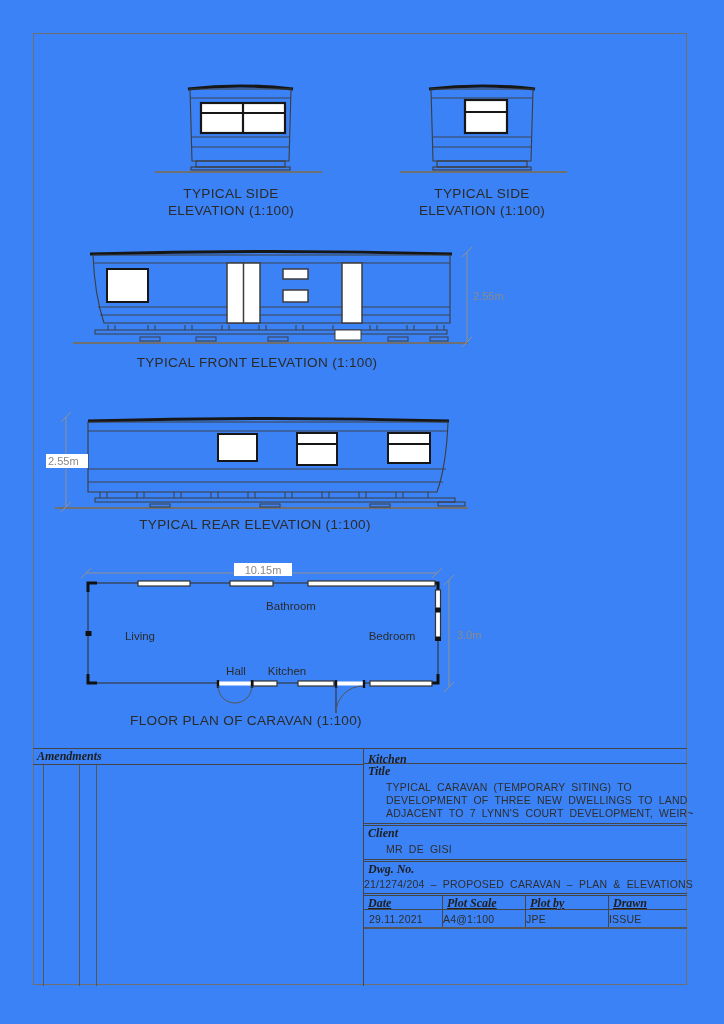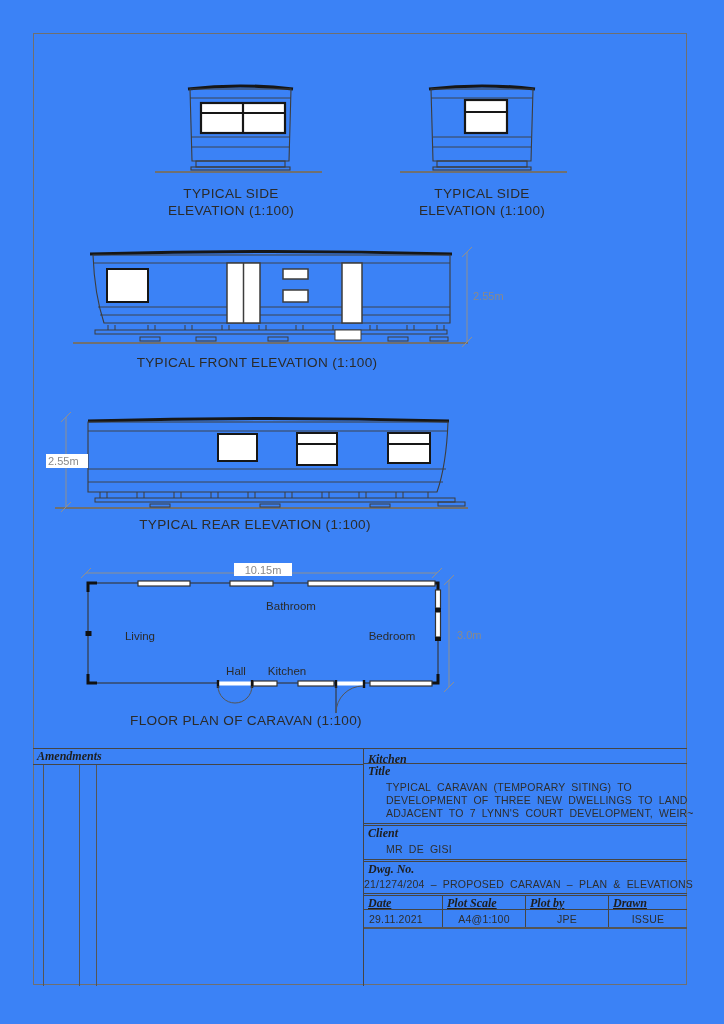--- a/index.html
+++ b/index.html
@@ -30,21 +30,21 @@
   .r-dwg     { height:31px; }
   .r-meta    { height:31px; display:flex; }
   .thick     { height:2px; background:#555; }
   .tb-value { font-size:10.5px; color:#2e2e2e; word-spacing:3px; letter-spacing:0.2px; white-space:nowrap; }
   .title-lines { padding-left:22px; padding-top:3px; line-height:13px; }
   .client-val { padding-left:22px; padding-top:3px; }
   .dwg-val { text-align:center; padding-top:2px; }
   .meta-cell { flex:0 0 auto; border-right:1px solid #454545; box-sizing:border-box; }
   .meta-cell:last-child { border-right:none; }
   .meta-lab { border-bottom:1px solid #454545; height:13px;text-decoration:underline; }
-  .meta-val { text-align:center; padding-top:3px; }
+  .meta-val { padding-top:3px; }
   .mv-left  { text-align:left; padding-left:5px; }
 </style>
 </head>
 <body>
 
 <div class="sheet">
   <div class="frame"></div>
 
   <svg width="724" height="1024" viewBox="0 0 724 1024" style="position:absolute;left:0;top:0">
 

